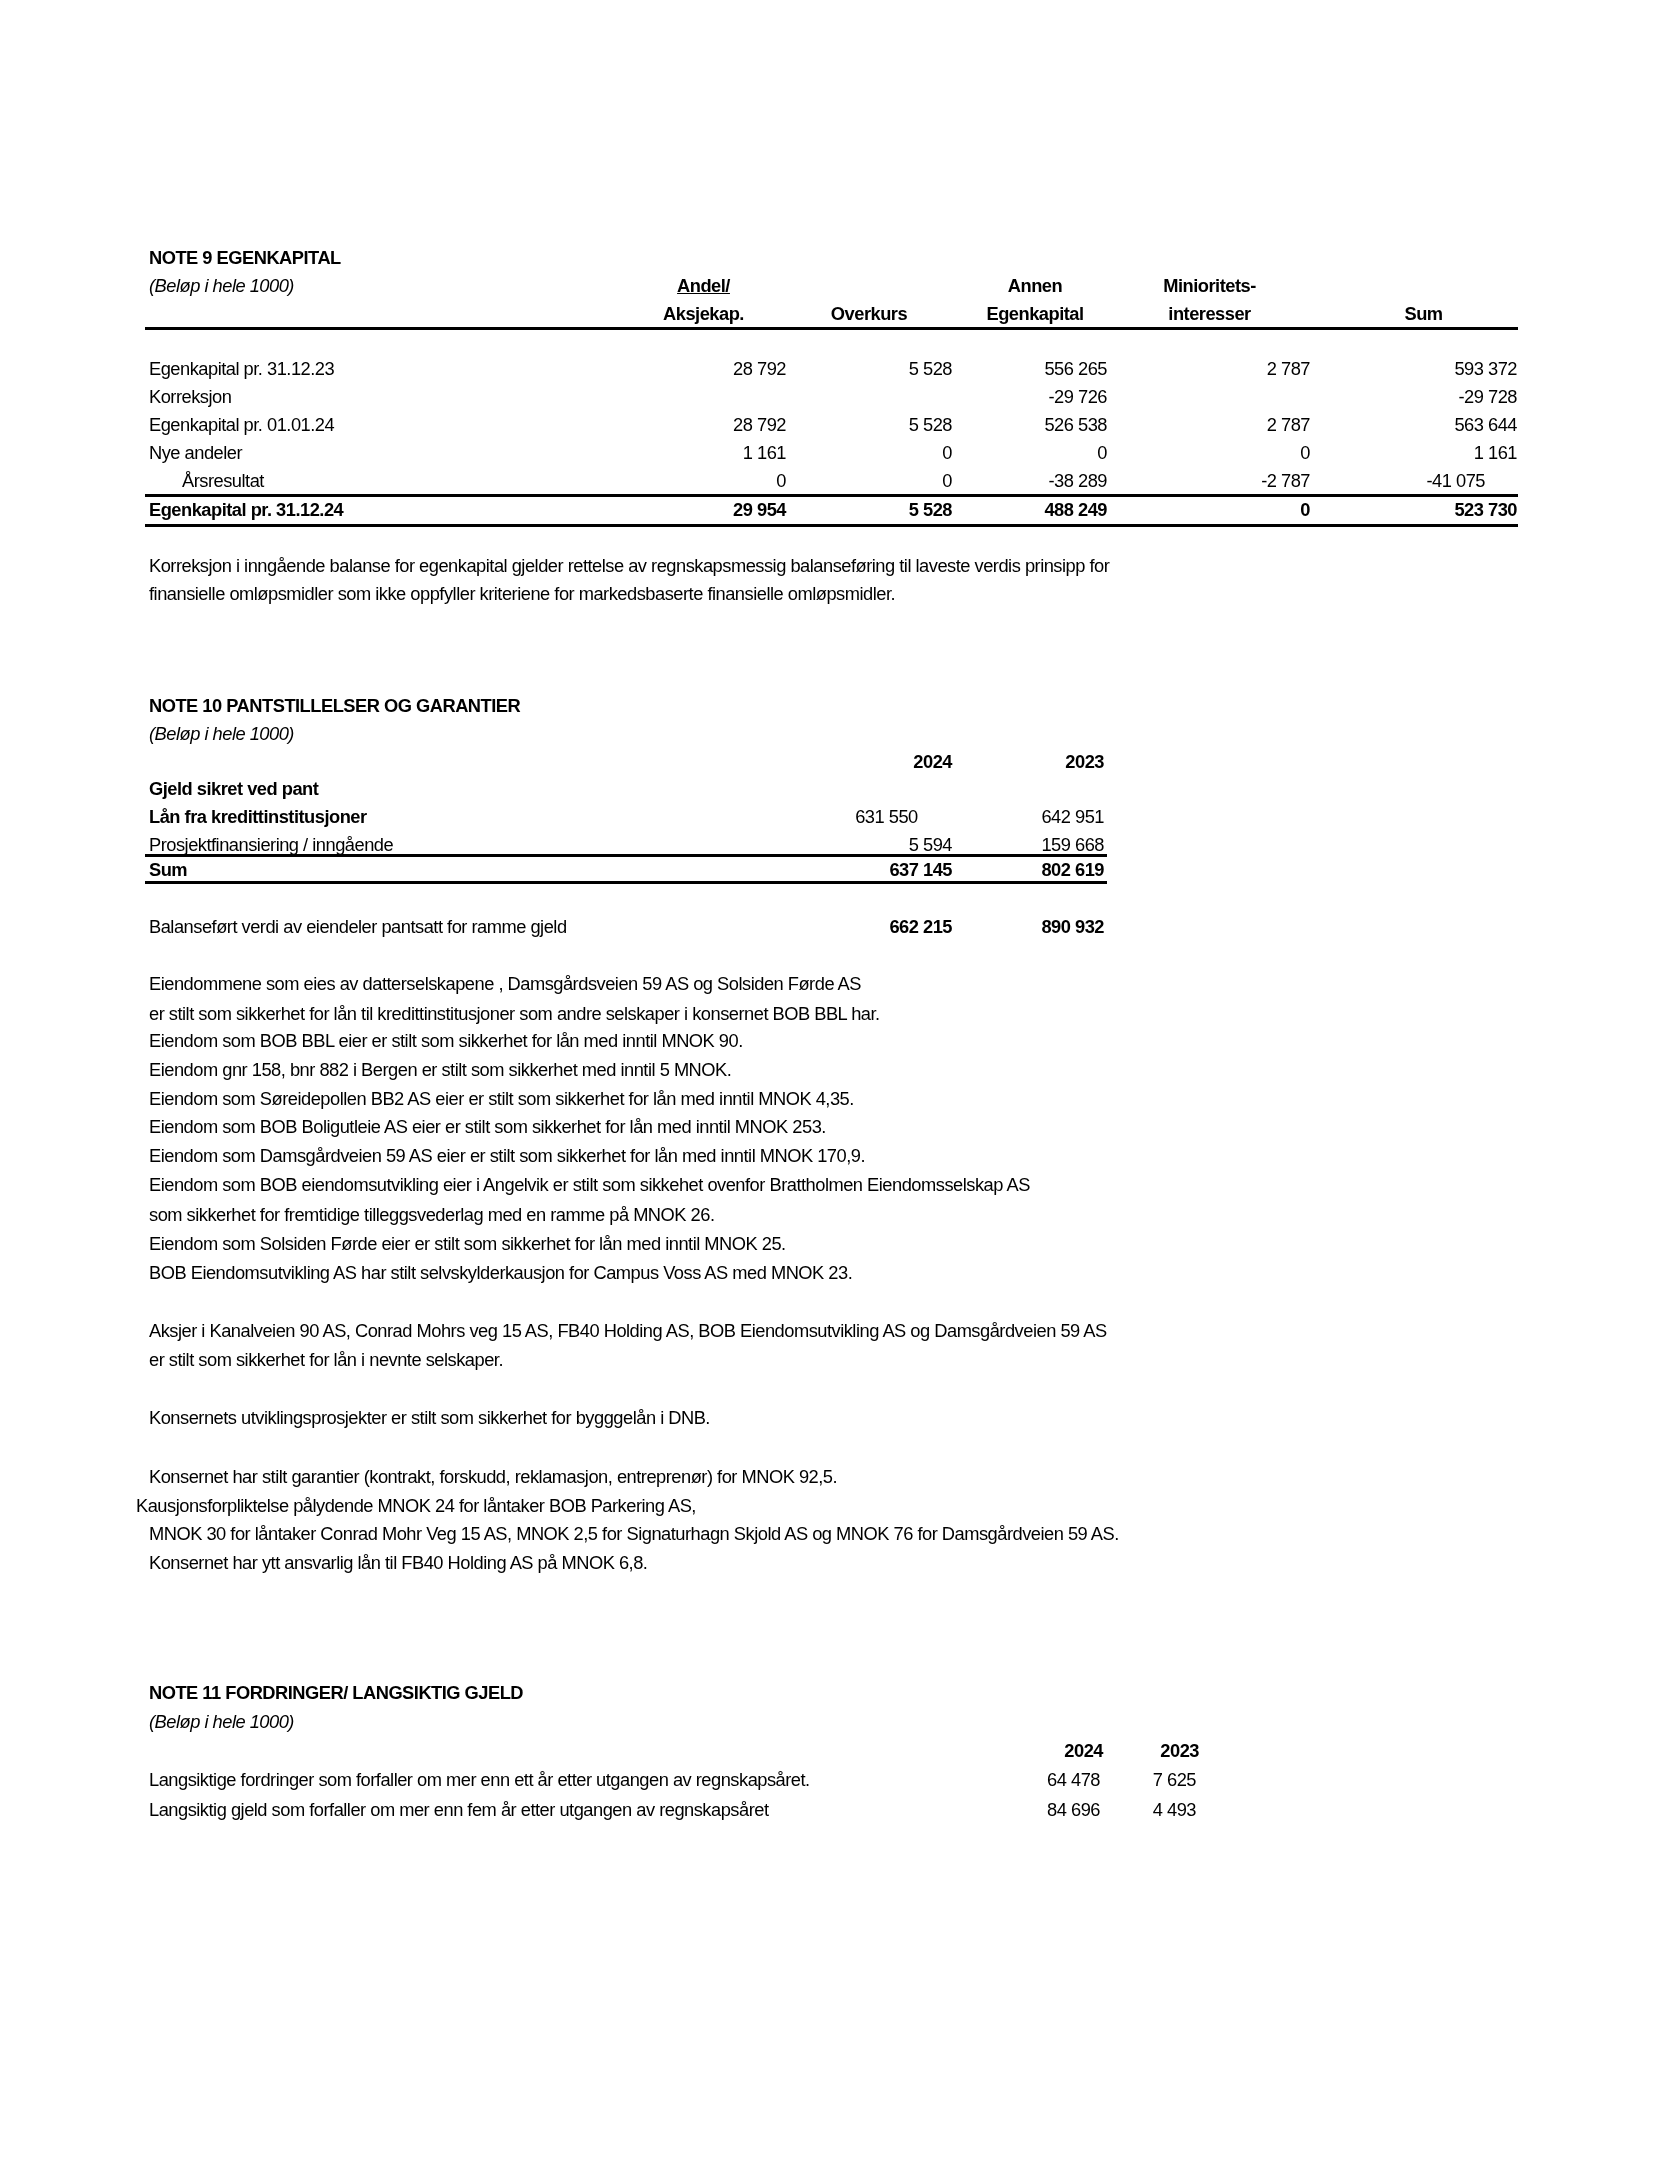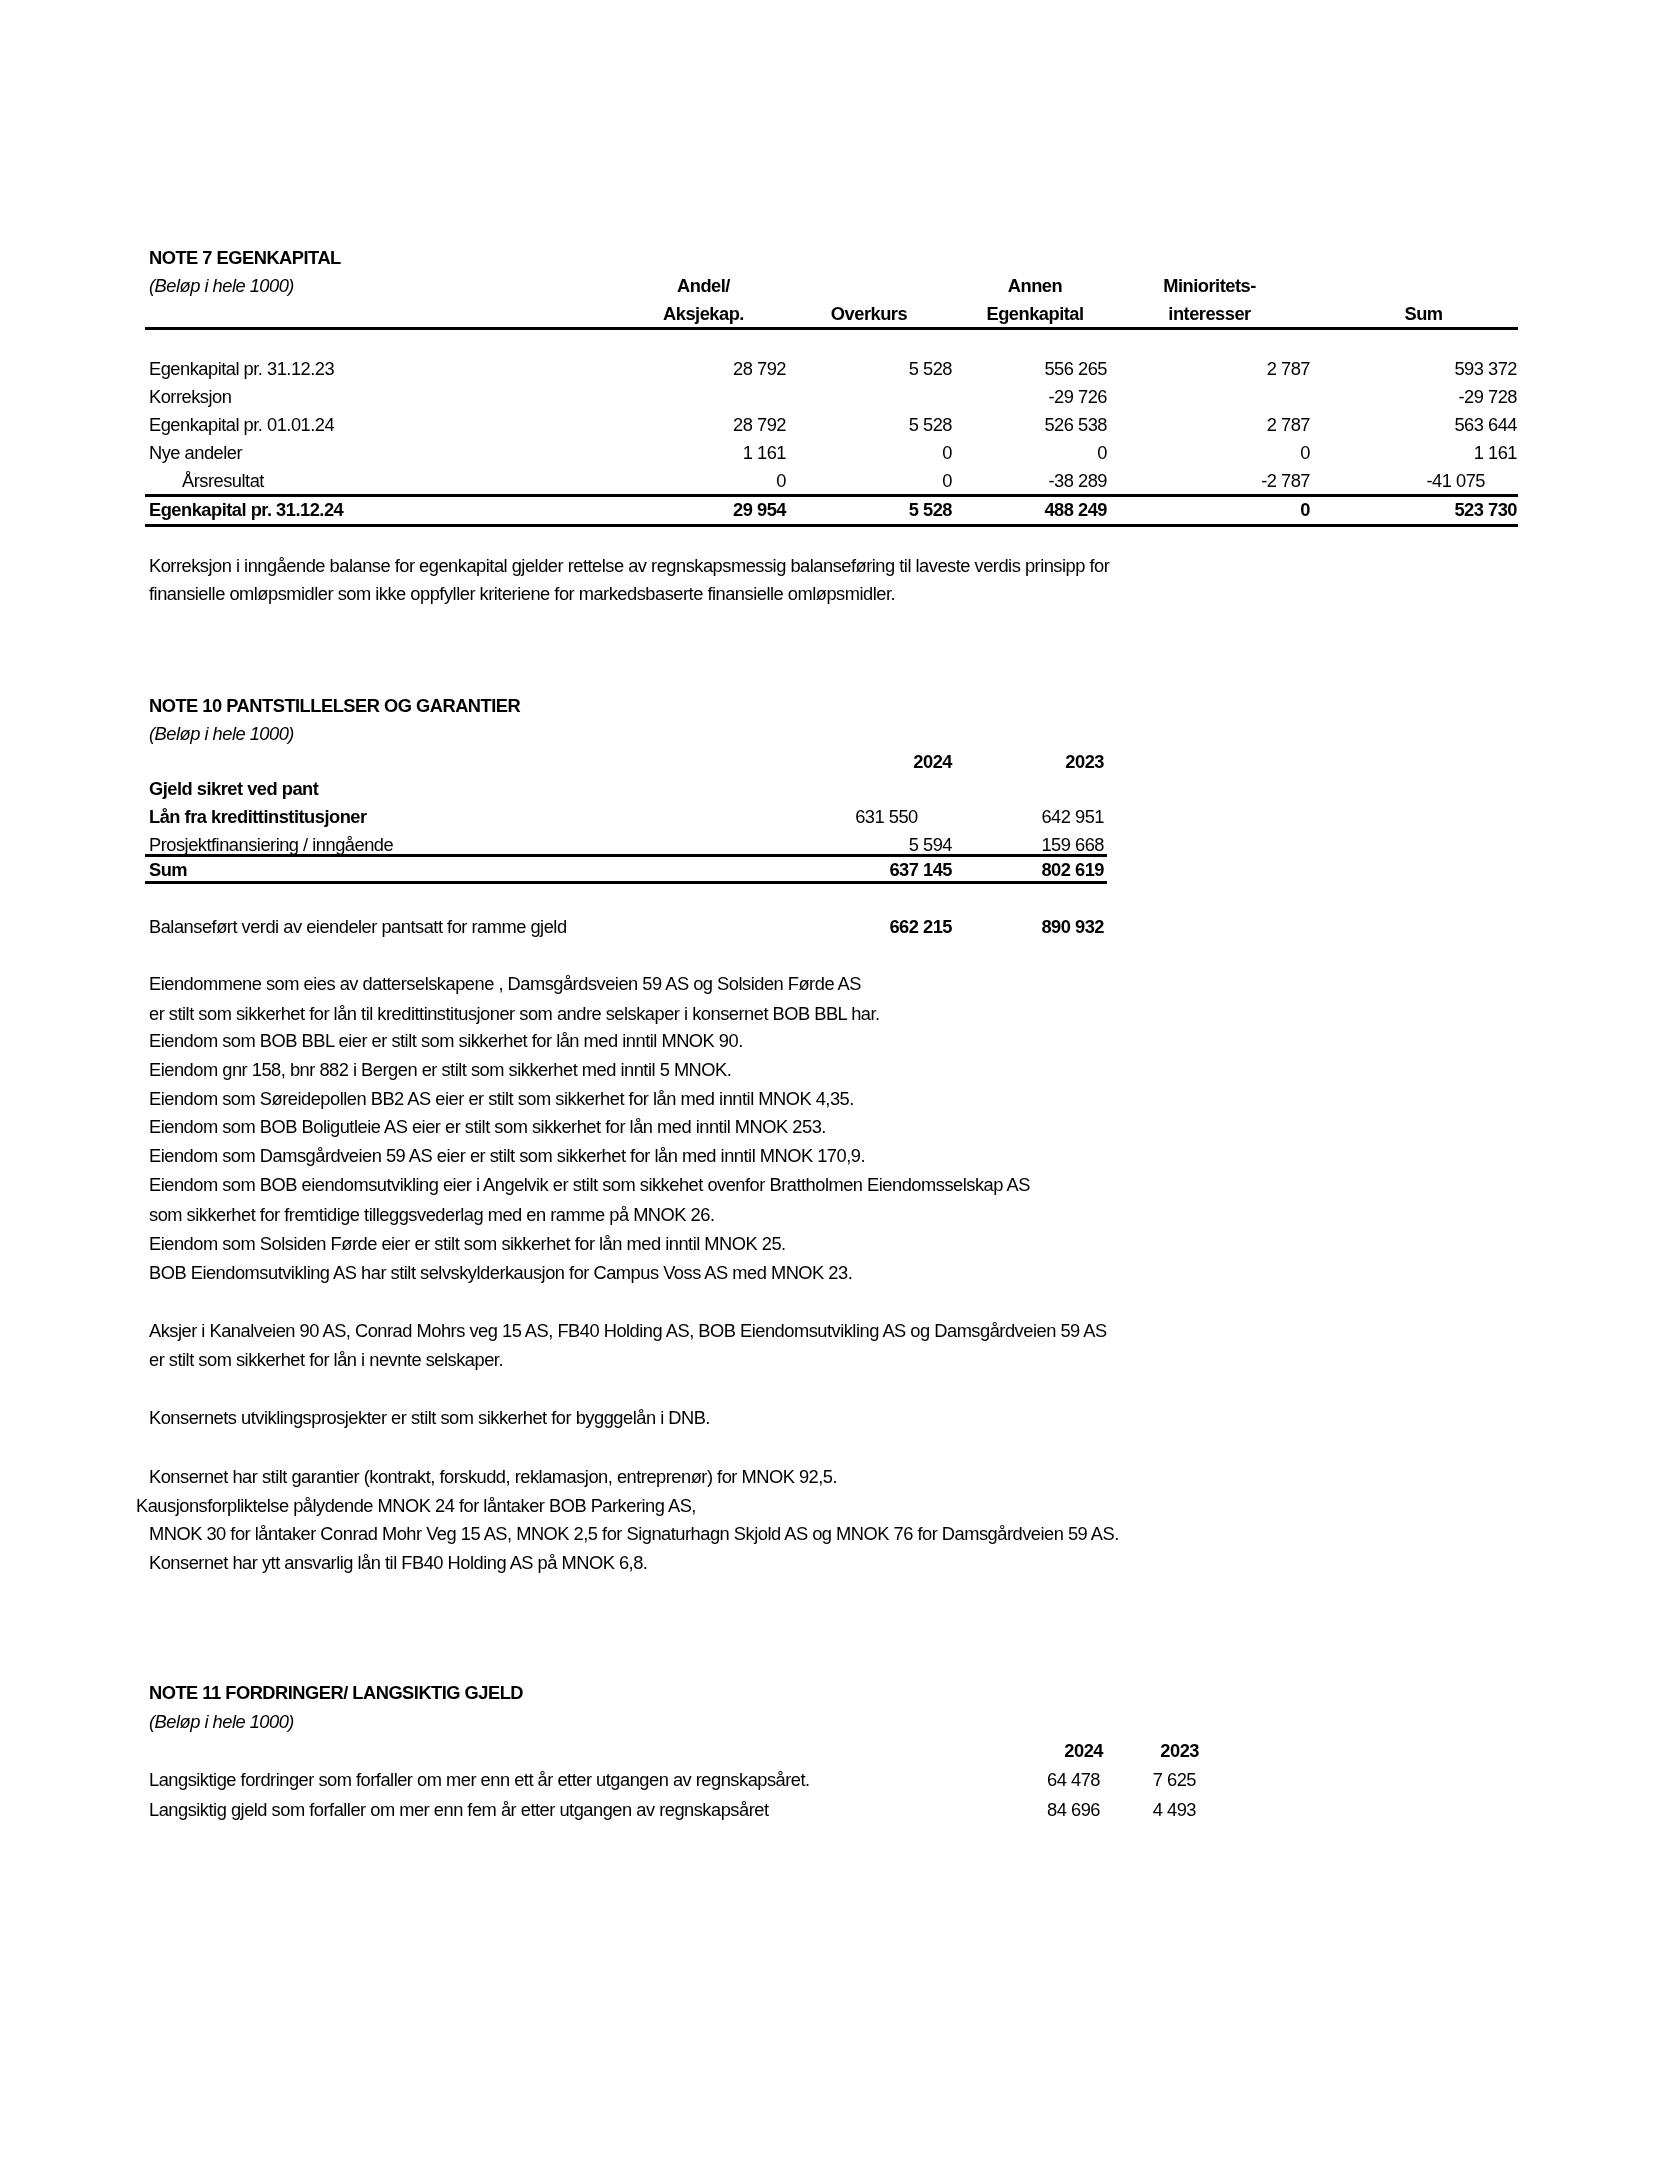--- a/index.html
+++ b/index.html
@@ -10,24 +10,24 @@
   .b { font-weight:bold; }
   .i { font-style:italic; }
   .r { text-align:right; }
   .c { text-align:center; }
   .rule { position:absolute; background:#000; height:3.1px; }
 </style>
 </head>
 <body>
 
 <div>
-  <div class="abs t b" style="left:149px;top:244px;">NOTE 7  EGENKAPITAL</div>
+  <div class="abs t b" style="left:149px;top:244px;">NOTE 9  EGENKAPITAL</div>
   <div class="abs t i" style="left:149px;top:272px;">(Beløp i hele  1000)</div>
 
-  <div class="abs t b c" style="left:638px;width:131px;top:272px;">Andel/</div>
+  <div class="abs t b c" style="left:638px;width:131px;top:272px;text-decoration:underline;">Andel/</div>
   <div class="abs t b c" style="left:638px;width:131px;top:300px;">Aksjekap.</div>
   <div class="abs t b c" style="left:812px;width:114px;top:300px;">Overkurs</div>
   <div class="abs t b c" style="left:974px;width:122px;top:272px;">Annen</div>
   <div class="abs t b c" style="left:974px;width:122px;top:300px;">Egenkapital</div>
   <div class="abs t b c" style="left:1144px;width:131px;top:272px;">Minioritets-</div>
   <div class="abs t b c" style="left:1144px;width:131px;top:300px;">interesser</div>
   <div class="abs t b c" style="left:1380px;width:87px;top:300px;">Sum</div>
 
   <div class="rule" style="left:145px;top:327px;width:1373px;"></div>
 

